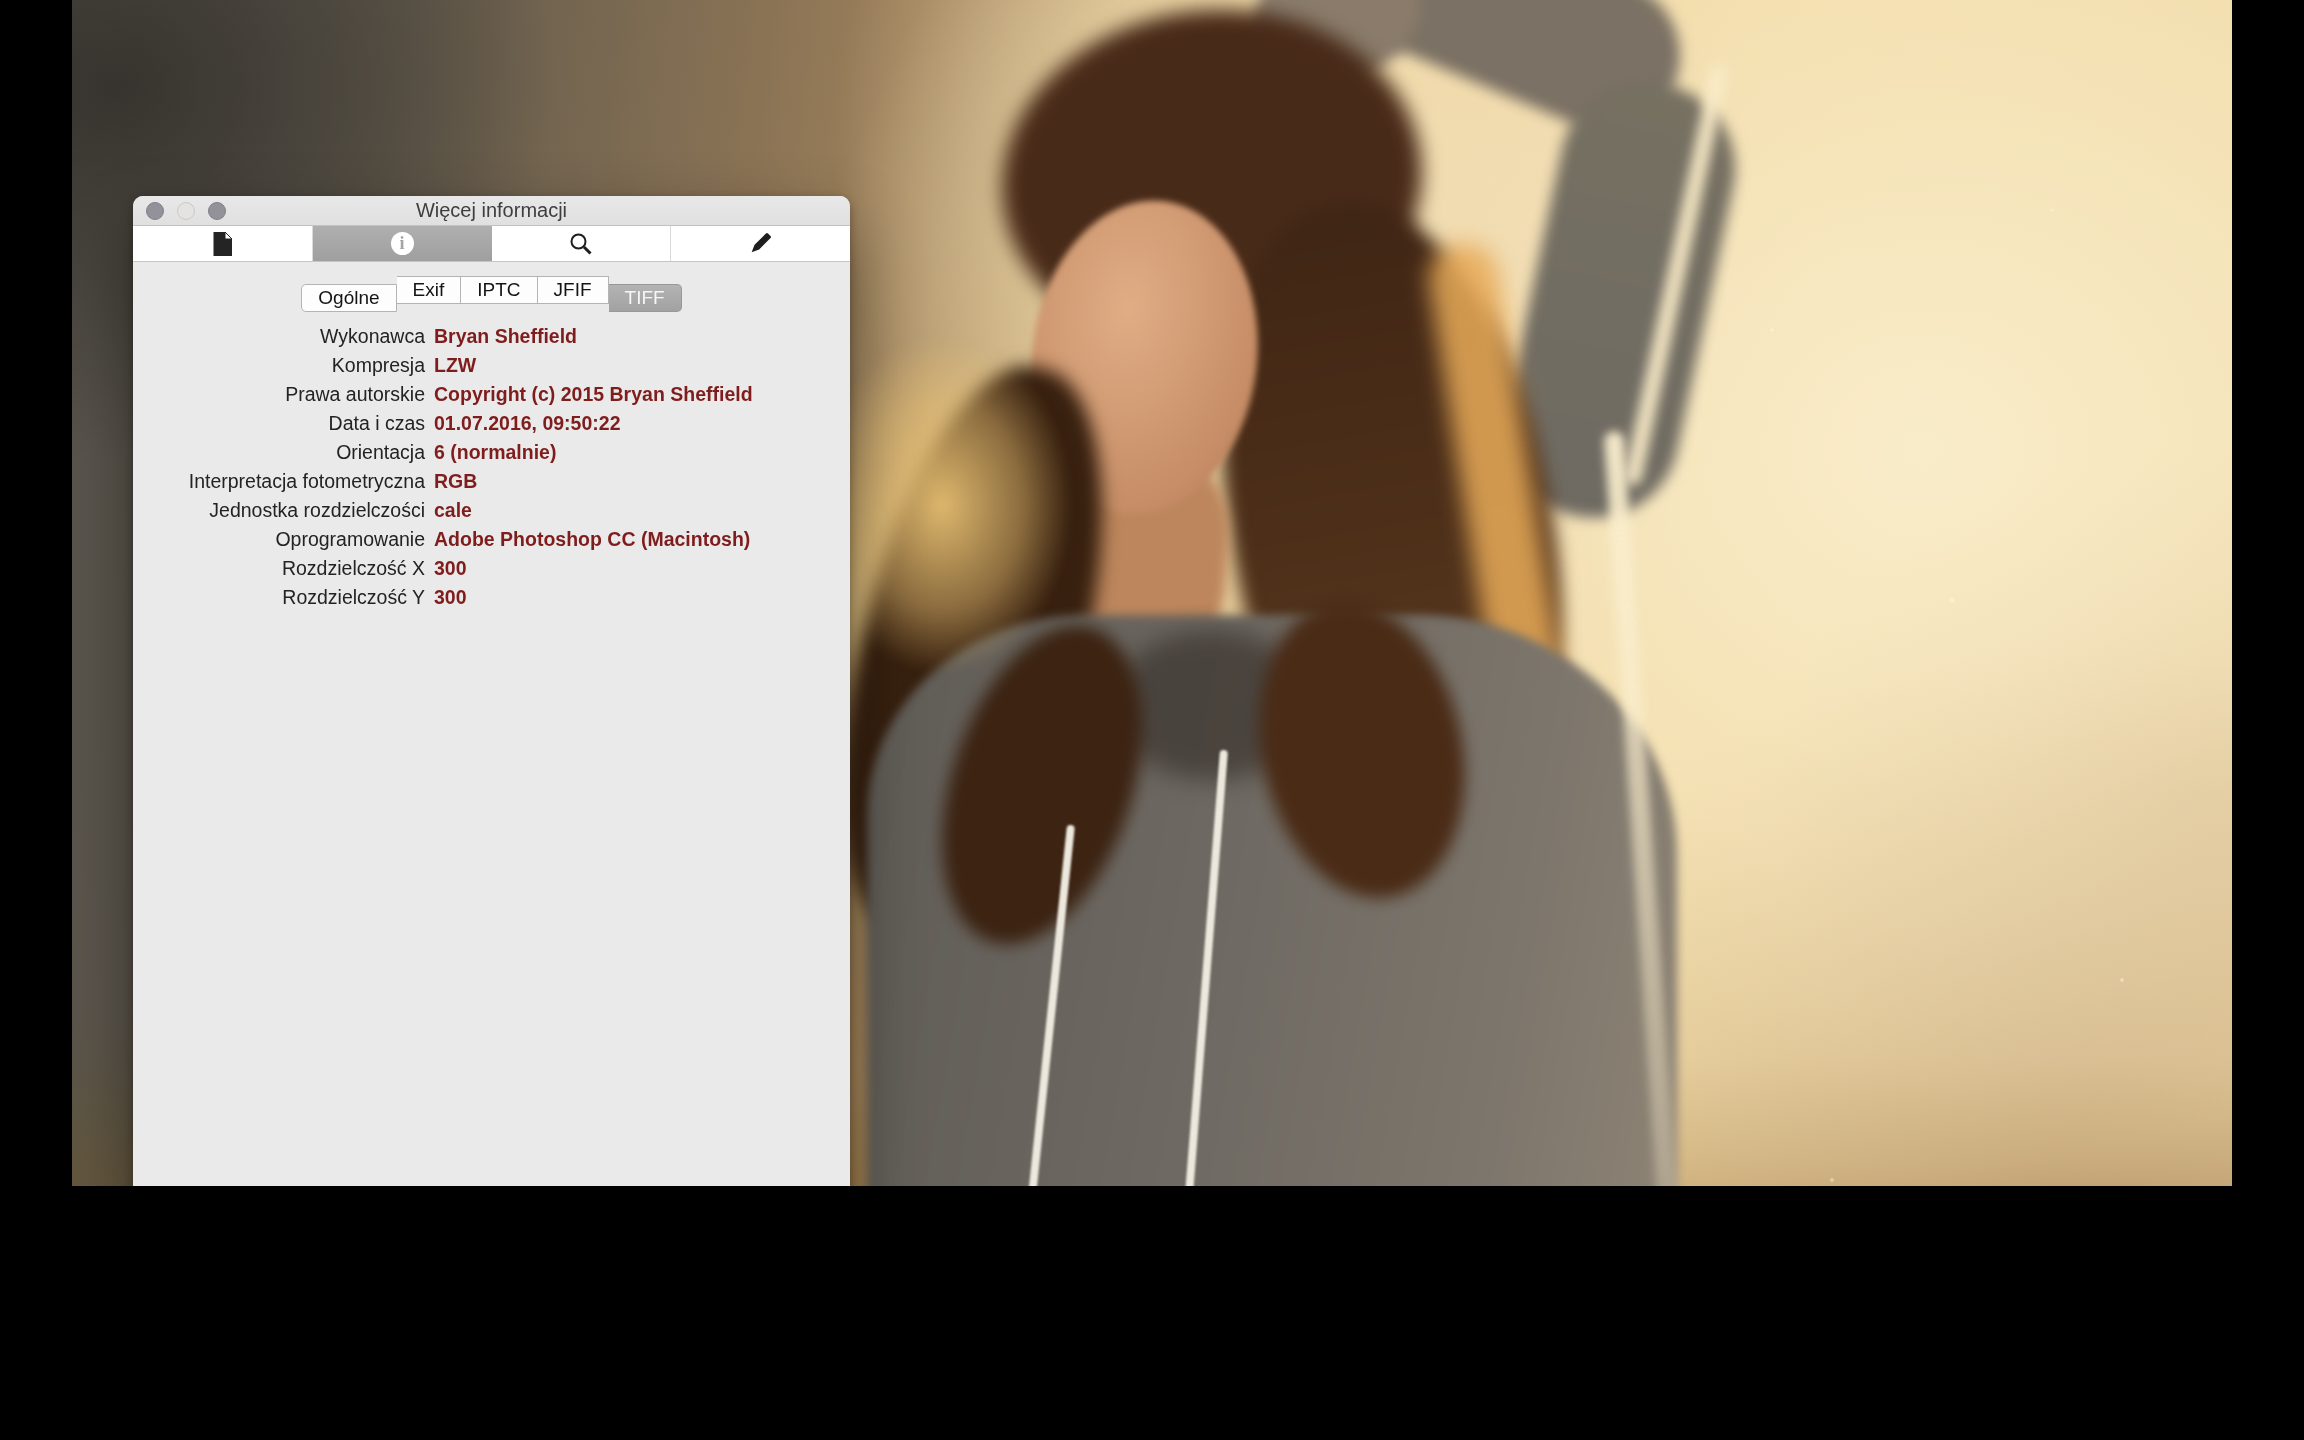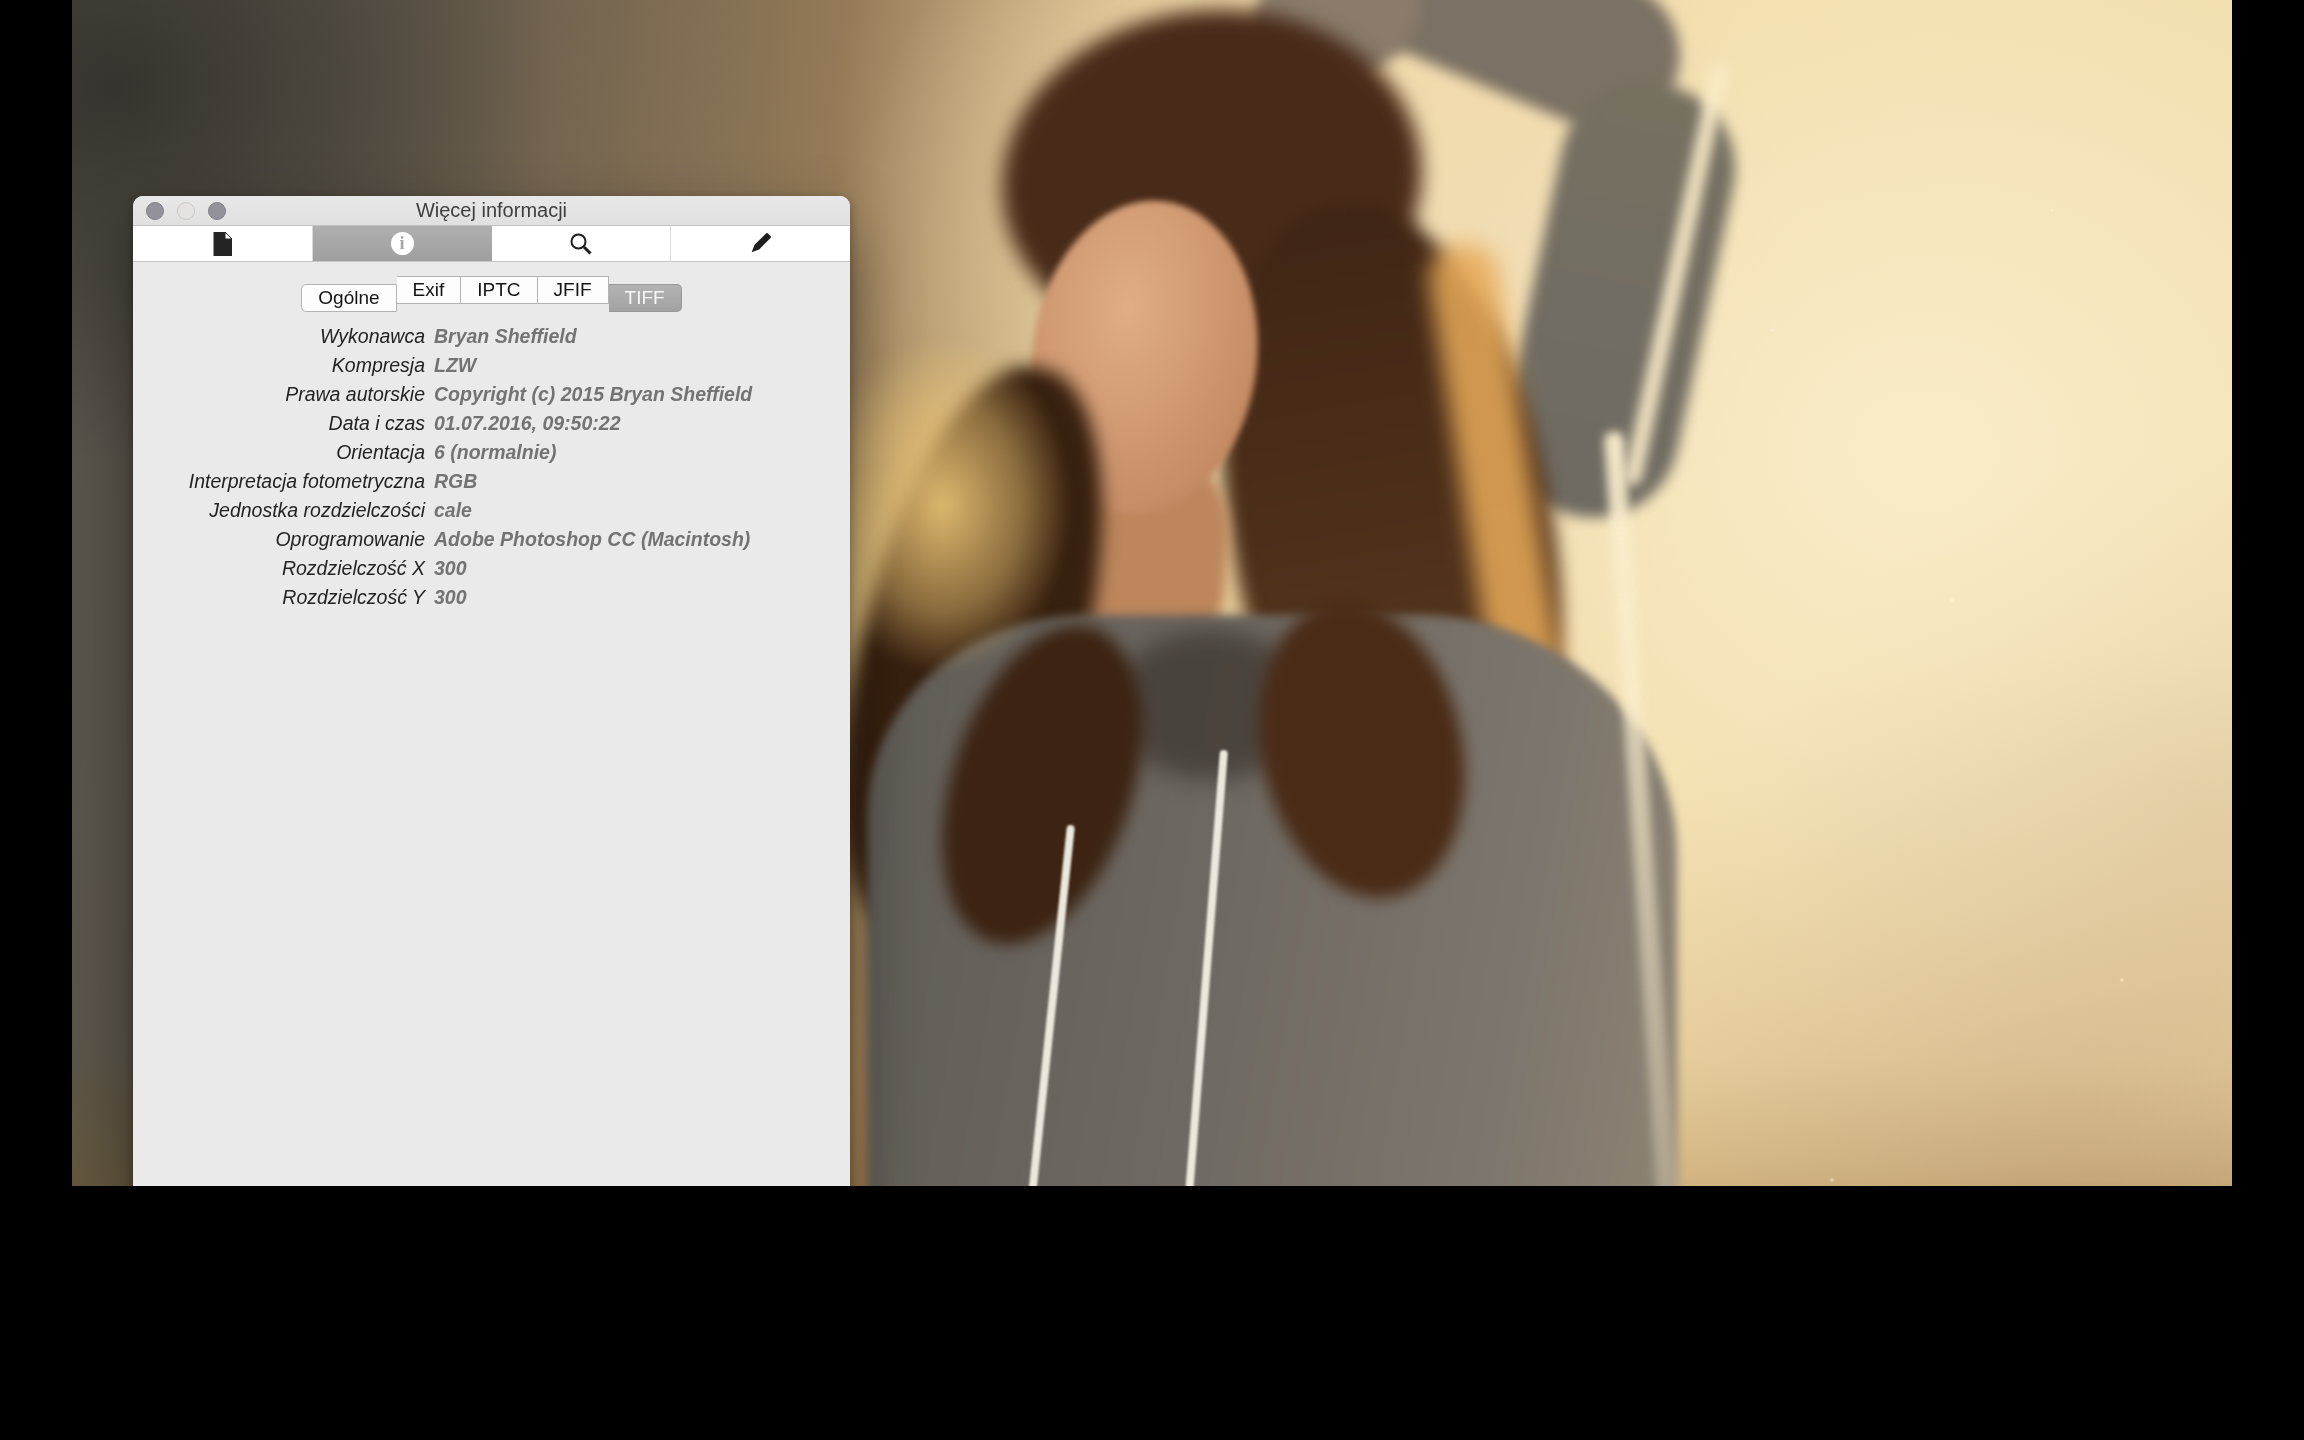--- a/index.html
+++ b/index.html
@@ -107,24 +107,24 @@
     display:flex; align-items:center; justify-content:center; }
 
   .content { padding-top:14px; }
   .segments { display:flex; justify-content:center; }
   .seg { height:28px; display:flex; align-items:center; padding:0 16px; font-size:19px; color:#141414;
     background:#fdfdfd; border:1px solid #b5b4b5; border-left:none; }
   .seg:first-child { border-left:1px solid #b5b4b5; border-radius:5px 0 0 5px;margin-top:8px; }
   .seg:last-child { border-radius:0 5px 5px 0; }
   .seg.selected { background:linear-gradient(#b4b3b4,#a3a2a3); border-color:#98979a; color:#f6f6f6;margin-top:8px; }
 
-  .meta { margin-top:10px;font-style:italic; }
+  .meta { margin-top:10px; }
   .row { display:flex; line-height:29px; font-size:19.5px; }
   .row .lbl { width:301px; text-align:right; padding-right:9px; color:#232323; flex:none; }
-  .row .val { font-weight:bold; color:#737373; }
+  .row .val { font-weight:bold; color:#7f1d1d; }
 </style>
 </head>
 <body>
 
 <div class="desktop">
 
   <div class="photo">
     <div class="ph bottom-warm"></div>
     <div class="ph green-strip"></div>
     <div class="ph light-patch"></div>

